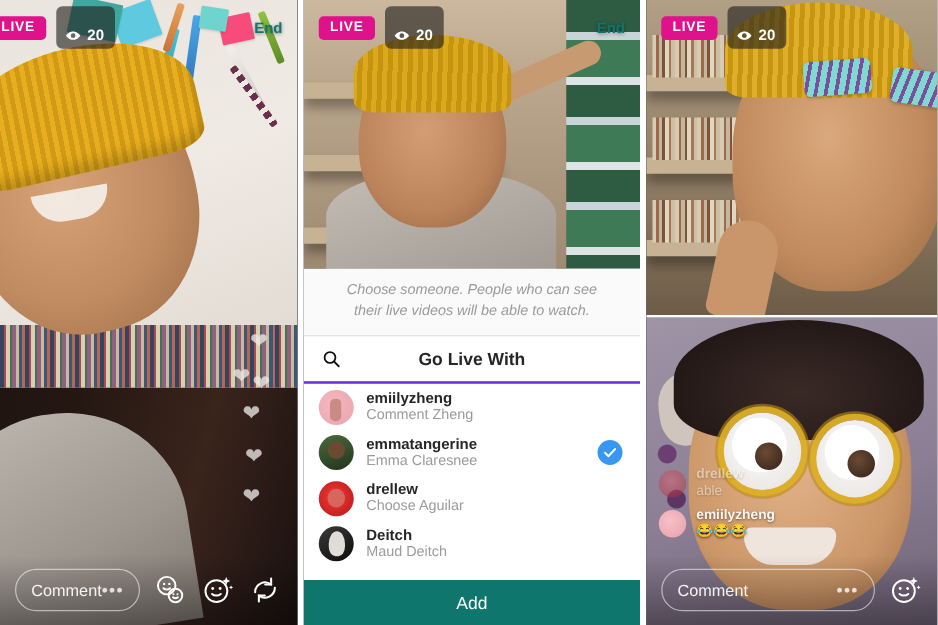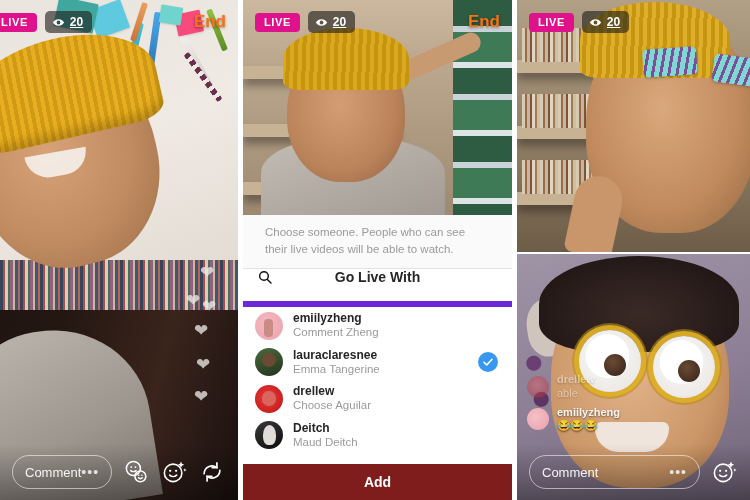--- a/index.html
+++ b/index.html
@@ -78,25 +78,25 @@
     display:flex; align-items:center; gap:8px; padding:0 12px; z-index:6;
   }
   .live-badge {
     background:#E0128B; color:#fff; font-size:11px; font-weight:bold;
     letter-spacing:.6px; padding:4px 9px; border-radius:4px; line-height:1;
   }
   .live-badge.clip { margin-left:-20px; }
   .viewers {
     display:flex; align-items:center; gap:5px;
     background:rgba(32,30,28,.62); color:#fff;
-    font-size:12px; font-weight:bold; padding:4px 9px 4px 7px; border-radius:5px;text-decoration:underline;
+    font-size:12px; font-weight:bold; padding:16px 9px 4px 7px; border-radius:5px;
   }
   .eye-ico { width:13px; height:13px; display:block; }
   .end-btn {
-    margin-left:auto; color:#f97316; font-size:17px; font-weight:bold;
+    margin-left:auto; color:#0f766e; font-size:12px; font-weight:bold;
     text-shadow:0 1px 3px rgba(0,0,0,.45); cursor:pointer;
   }
 
   
   .bottombar {
     position:absolute; left:0; right:0; bottom:0; height:56px;
     display:flex; align-items:center; gap:10px; padding:0 12px; z-index:6;
     background: linear-gradient(to top, rgba(0,0,0,.35), rgba(0,0,0,0));
   }
   .comment-box {
@@ -148,26 +148,26 @@
   }
   .body2 {
     position:absolute; left:18px; bottom:0; width:184px; height:78px;
     border-radius:46% 46% 0 0;
     background: linear-gradient(160deg,#c3bdb6 0%,#a29b94 100%);
   }
 
   .sheet { position:absolute; left:0; right:0; top:215px; bottom:0; background:#fff; display:flex; flex-direction:column; }
   .sheet-hint {
     background:#fafafa; border-bottom:1px solid #e3e3e3;
-    padding:9px 22px 11px; 
-    color:#9a9a9a; font-size:11.5px; line-height:1.45;
+    padding:9px 22px 11px; text-align:center;
+    color:#9a9a9a; font-size:11.5px; line-height:1.45;font-style:italic;
   }
   .sheet-head {
-    position:relative; height:38px; display:flex; 
-    border-bottom:6px solid #6d28d9; padding:0 14px;
+    position:relative; height:38px; display:flex; align-items:center;
+    border-bottom:2px solid #6d28d9; padding:0 14px;
   }
   .sheet-title {
     position:absolute; left:0; right:0; text-align:center;
     font-size:14px; font-weight:bold; color:#262626;
   }
   .search-ico { width:16px; height:16px; z-index:2; }
   .user-list { flex:1; overflow:hidden; }
   .user-row { display:flex; align-items:center; gap:10px; padding:7px 14px 7px 12px; height:36.5px; }
   .av { width:28px; height:28px; border-radius:50%; flex:0 0 auto; overflow:hidden; position:relative; }
   .av1{ background: radial-gradient(circle at 40% 40%,#f3b9c0,#eba3ad); }
@@ -182,21 +182,21 @@
   .av5:after{content:"";position:absolute;left:8px;top:4px;width:13px;height:20px;border-radius:50% 50% 40% 40%;background:#e0ddd8;}
   .u-txt { display:flex; flex-direction:column; gap:1px; line-height:1.18; }
   .u-name { font-size:12px; font-weight:bold; color:#262626; }
   .u-full { font-size:11.5px; color:#9b9b9b; }
   .check {
     margin-left:auto; width:20px; height:20px; border-radius:50%;
     background:#3897F0; display:flex; align-items:center; justify-content:center;
   }
   .add-btn {
     position:absolute; left:0; right:0; bottom:0; height:36px;
-    background:#7f1d1d; color:#fff; font-size:14px; font-weight:bold;
+    background:#0f766e; color:#fff; font-size:14px; font-weight:normal;
     display:flex; align-items:center; justify-content:center; cursor:pointer;
   }
 
   
   .p3-top { position:relative; height:252px; overflow:hidden; background:#9c8a72; }
   .p3-bot { position:relative; height:248px; overflow:hidden; background:#8d8494; border-top:2px solid #fff; }
 
   .lib3 { position:absolute; inset:0;
     background: linear-gradient(to bottom,#b2a086 0%,#8d7b63 60%,#6d5c47 100%); }
   .head3 {
@@ -381,22 +381,22 @@
         <div class="user-row">
           <div class="av av1"></div>
           <div class="u-txt">
             <span class="u-name">emiilyzheng</span>
             <span class="u-full">Comment Zheng</span>
           </div>
         </div>
         <div class="user-row">
           <div class="av av2"></div>
           <div class="u-txt">
-            <span class="u-name">lauraclaresnee</span>
-            <span class="u-full">Emma Tangerine</span>
+            <span class="u-name">emmatangerine</span>
+            <span class="u-full">Emma Claresnee</span>
           </div>
           <span class="check">
             <svg width="12" height="12" viewBox="0 0 24 24" fill="none" stroke="#fff" stroke-width="3.2" stroke-linecap="round" stroke-linejoin="round">
                 <path d="M4 12.5l5.5 5.5L20 6.5"></path>
               </svg>
           </span>
         </div>
         <div class="user-row">
           <div class="av av3"></div>
           <div class="u-txt">

